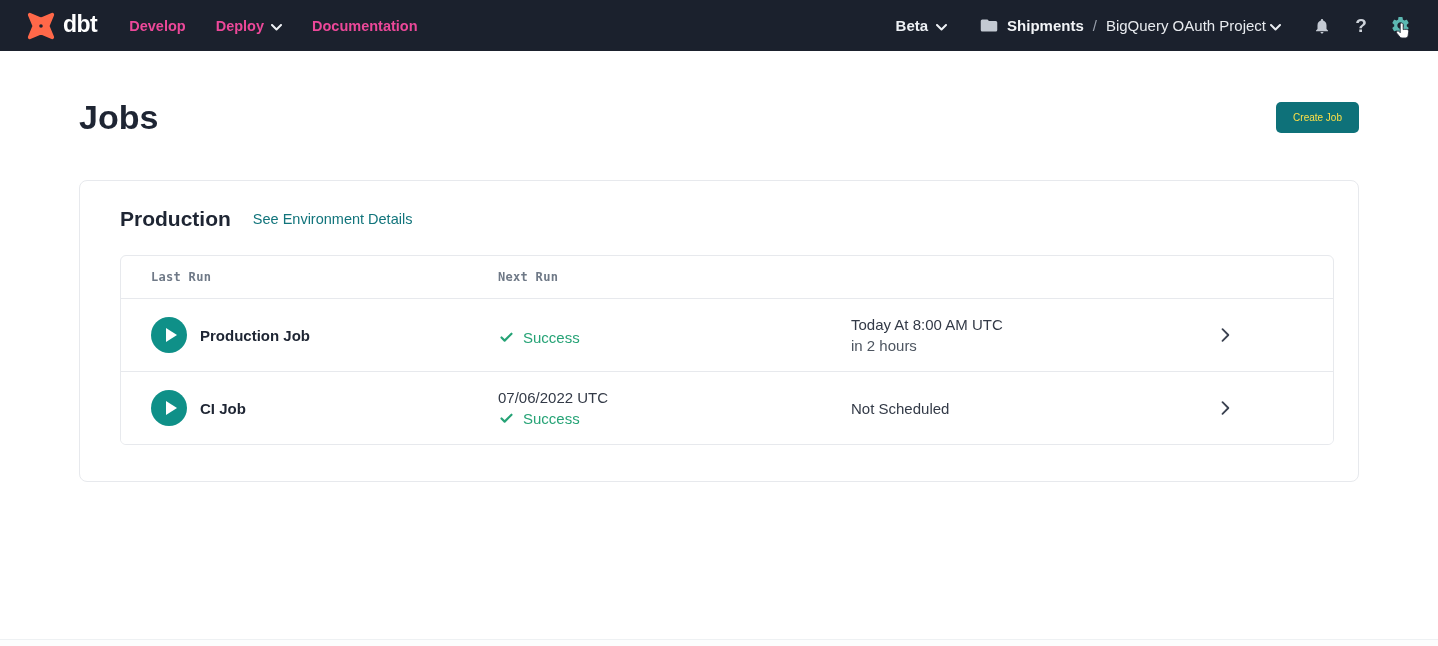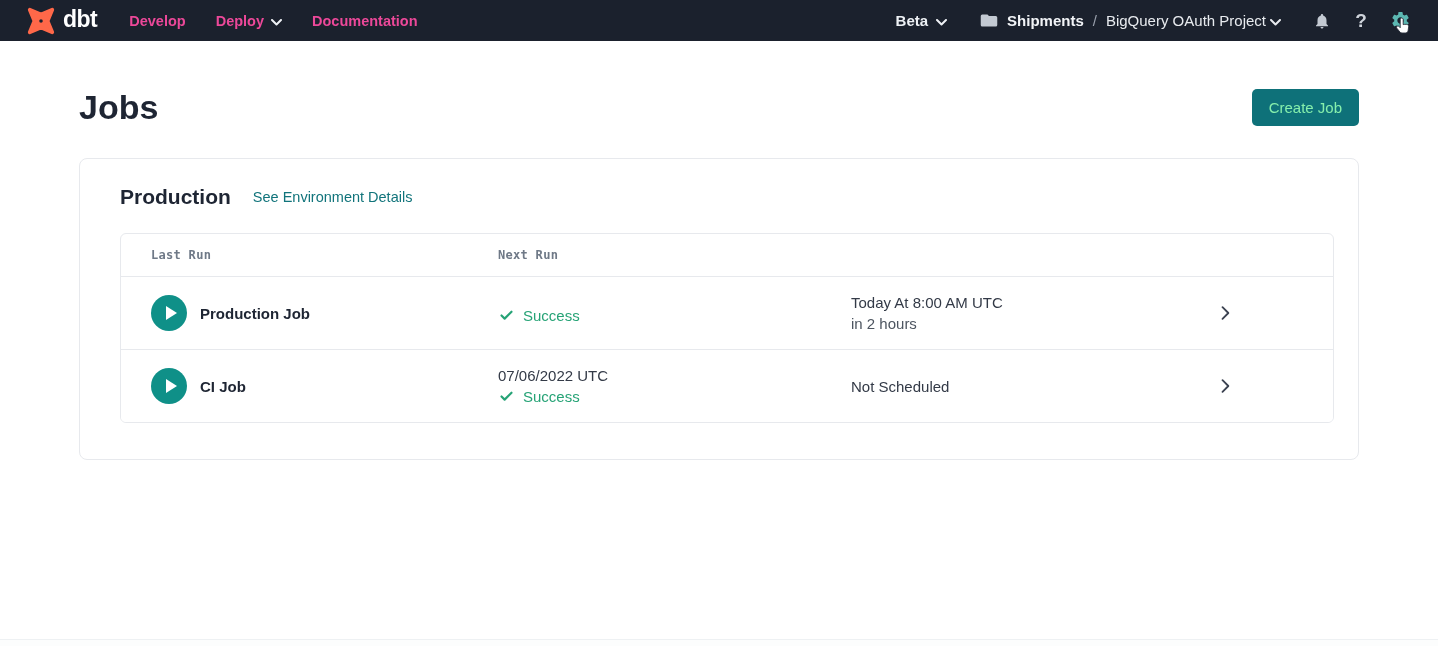--- a/index.html
+++ b/index.html
@@ -7,21 +7,21 @@
   body {
     font-family: "Liberation Sans", sans-serif;
     background: #ffffff;
     color: #1e2533;
     position: relative;
     overflow: hidden;
   }
 
   
   .topnav {
-    height: 41px;
+    height: 51px;
     background: #1b212d;
     display: flex;
     align-items: center;
     padding: 0 26px;
     color: #eef1f5;
   }
   .nav-left { display: flex; align-items: center; gap: 32px; }
   .logo { display: flex; align-items: center; gap: 7px; cursor: pointer; }
   .logo-word {
     color: #ffffff; font-weight: 700; font-size: 23px; letter-spacing: -0.5px;
@@ -43,27 +43,27 @@
   .nav-icon-btn { display: flex; align-items: center; justify-content: center; width: 24px; height: 24px; cursor: pointer; }
   .help-glyph { font-size: 19px; font-weight: 700; color: #cfd4db; line-height: 1; }
   .gear-wrap { position: relative; }
   .mouse-cursor { position: absolute; left: 7px; top: 9px; pointer-events: none; }
 
   
   .main { padding: 0 79px; }
   .page-head { display: flex; align-items: center; justify-content: space-between; margin-top: 47px; }
   .page-title { font-size: 34px; font-weight: 700; color: #1e2533; }
   .create-btn {
-    background: #0e7179; color: #86efac; border: none; border-radius: 5px;
+    background: #0e7179; color: #fde047; border: none; border-radius: 5px;
     font-family: "Liberation Sans", sans-serif;
-    font-size: 15px; padding: 10px 17px; cursor: pointer;
+    font-size: 10px; padding: 10px 17px; cursor: pointer;
   }
 
   .env-card {
-    margin-top: 31px;
+    margin-top: 43px;
     background: #ffffff;
     border: 1px solid #e7e9ed;
     border-radius: 8px;
     padding: 26px 24px 36px 40px;
   }
   .env-head { display: flex; align-items: center; gap: 22px; }
   .env-name { font-size: 21px; font-weight: 700; color: #1e2533; }
   .env-link { color: #11747b; font-size: 14.5px; font-weight: 400; text-decoration: none; cursor: pointer; }
 
   .jobs-table { margin-top: 24px; border: 1px solid #e7e9ed; border-radius: 6px; overflow: hidden; }

